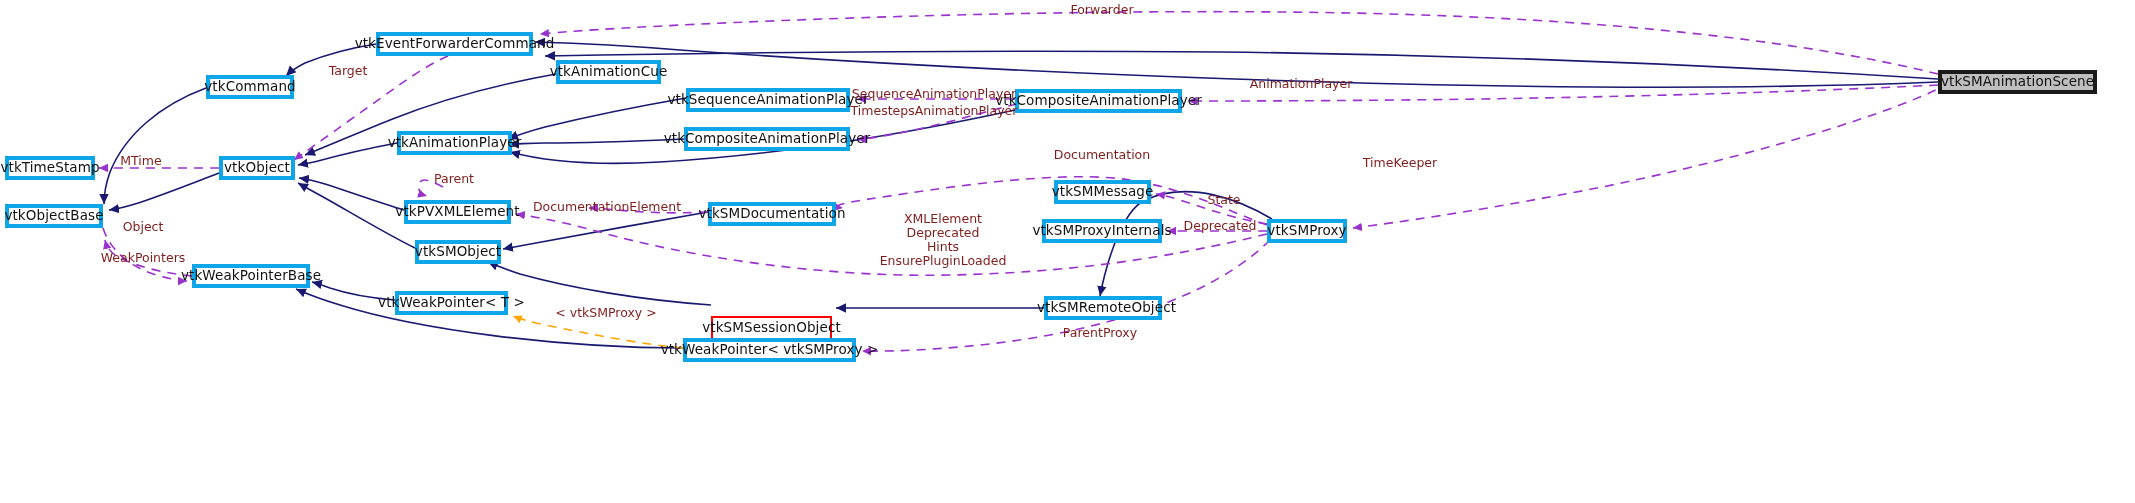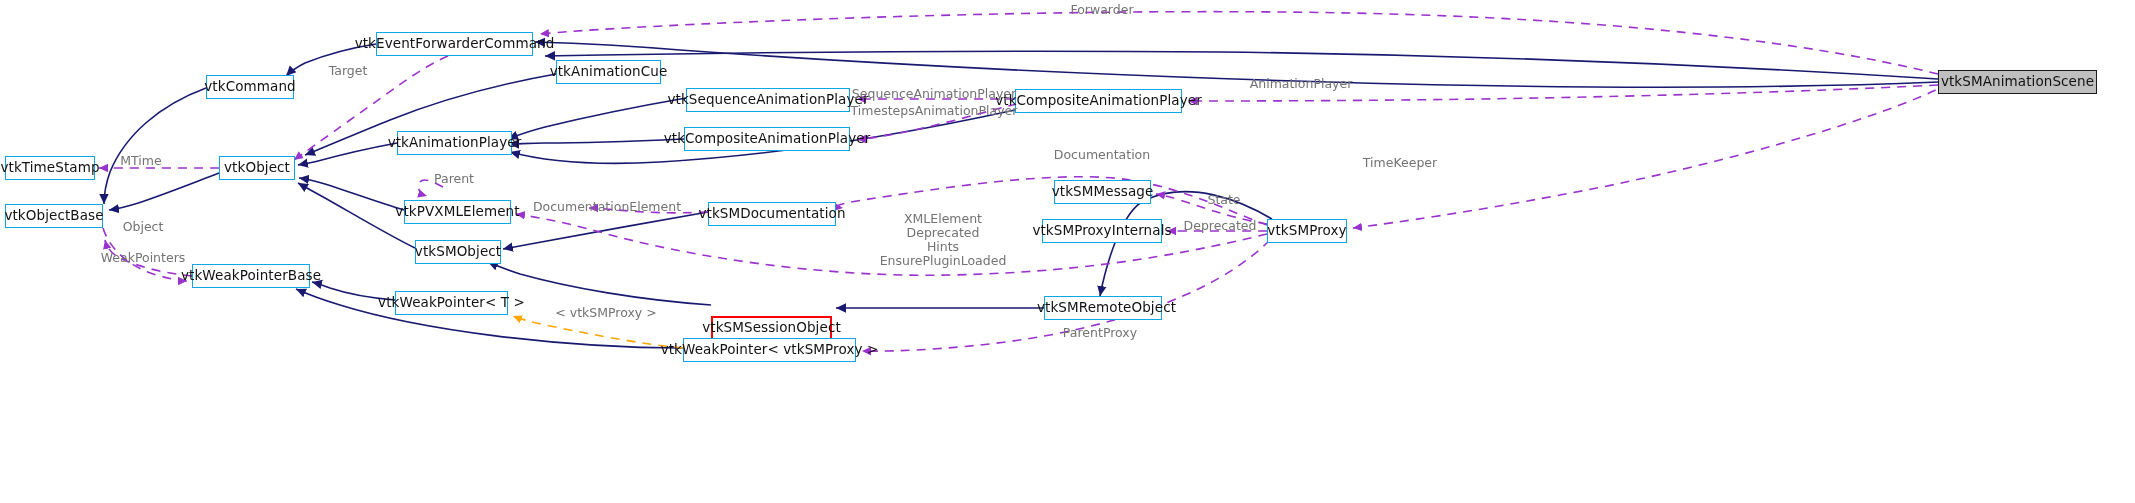--- a/index.html
+++ b/index.html
@@ -1,24 +1,24 @@
 <!DOCTYPE html>
 <html><head>
 <meta charset="utf-8">
 <style>
   html,body{margin:0;padding:0;background:#ffffff;}
   body{font-family:"DejaVu Sans","Liberation Sans",sans-serif;}
   #diagram{position:relative;width:2135px;height:503px;background:#ffffff;overflow:hidden;}
   #edges{position:absolute;left:0;top:0;width:2135px;height:503px;}
-  .node{position:absolute;box-sizing:border-box;border:1px solid #0ea5e9;background:#ffffff;
+  .node{position:absolute;box-sizing:border-box;border:4px solid #0ea5e9;background:#ffffff;
         display:flex;align-items:center;justify-content:center;white-space:nowrap;
         font-size:13.5px;color:#111111;letter-spacing:0.1px;line-height:1;}
   .node.current{background:#bfbfbf;border-color:#1a1a1a;}
   .node.highlight{border:2px solid #ff0000;}
-  .elabel{position:absolute;font-size:12.5px;color:#737373;white-space:pre;line-height:1.12;
+  .elabel{position:absolute;font-size:12.5px;color:#7f1d1d;white-space:pre;line-height:1.12;
           text-align:center;transform:translate(-50%,-50%);pointer-events:none;background:transparent;}
 </style>
 </head>
 <body>
 
 <div id="diagram">
 
   <svg id="edges" viewBox="0 0 2135 503" preserveAspectRatio="none">
     <defs>
       <marker id="navy-arrow" markerWidth="11" markerHeight="11" refX="10" refY="5.5" orient="auto" markerUnits="userSpaceOnUse">

